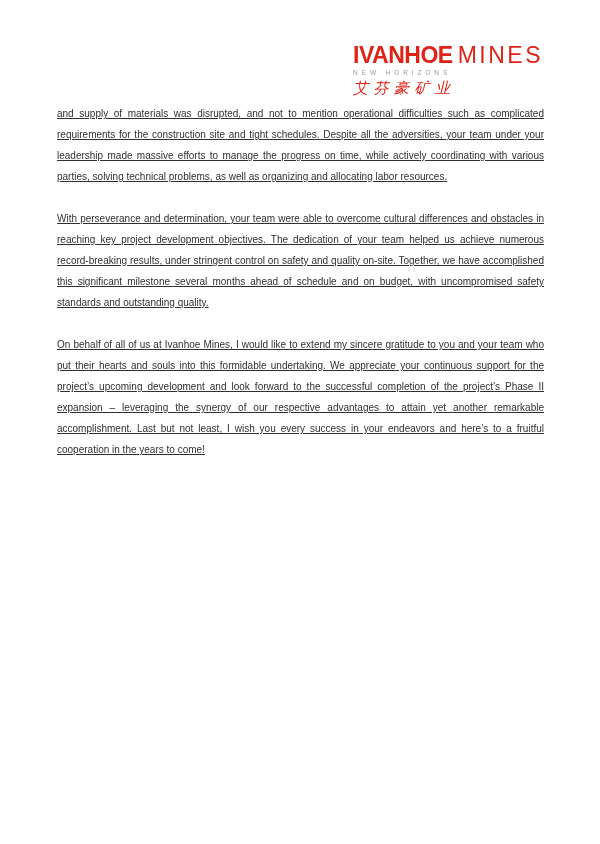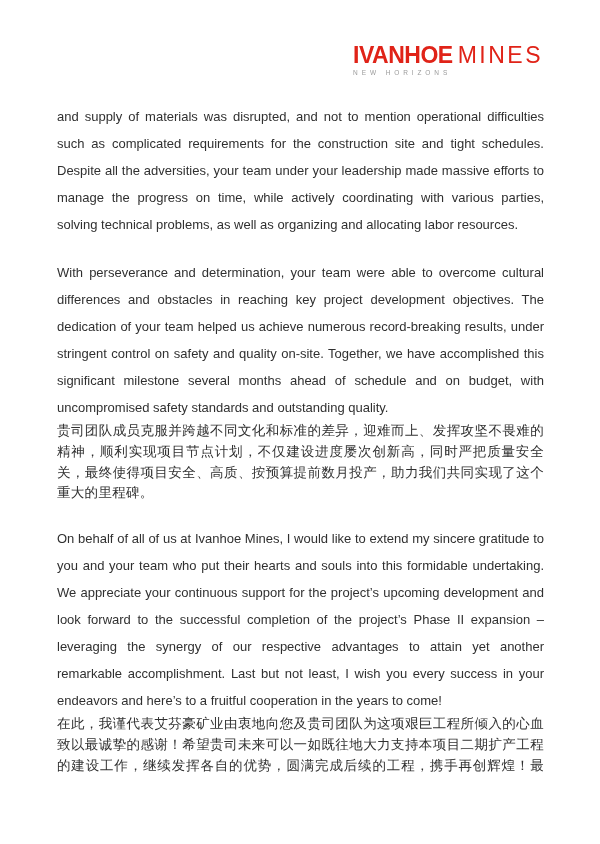--- a/index.html
+++ b/index.html
@@ -69,23 +69,24 @@
   }
   .block {
     margin: 0 0 21px 0;
   }
   .para {
     margin: 0;
     text-align: justify;
   }
   .para.en {
     font-family: "Liberation Sans", sans-serif;
-    font-size: 13px;
-    line-height: 27px;
+    font-size: 10px;
+    line-height: 21px;
     color: #303030;
+    text-decoration: underline;
   }
   .para.zh {
     font-family: "Liberation Serif", serif;
     font-size: 13.5px;
     line-height: 20.8px;
     letter-spacing: 0.3px;
     color: #303030;
   }
 
   
@@ -116,37 +117,36 @@
 <body>
 
 <div class="page" style="--brand-color: #e02318;">
 
   <header class="letterhead">
     <div class="logo">
       <div class="logo-row">
         <span class="brand-primary">IVANHOE</span><span class="brand-secondary">MINES</span>
       </div>
       <div class="tagline" style="color: rgb(155, 155, 155);">NEW HORIZONS</div>
+      <div class="brand-zh">艾芬豪矿业</div>
     </div>
   </header>
 
   <main class="content">
 
     <section class="block">
       <p class="para en">and supply of materials was disrupted, and not to mention operational difficulties such as complicated requirements for the construction site and tight schedules. Despite all the adversities, your team under your leadership made massive efforts to manage the progress on time, while actively coordinating with various parties, solving technical problems, as well as organizing and allocating labor resources.</p>
     </section>
 
     <section class="block">
       <p class="para en">With perseverance and determination, your team were able to overcome cultural differences and obstacles in reaching key project development objectives. The dedication of your team helped us achieve numerous record-breaking results, under stringent control on safety and quality on-site. Together, we have accomplished this significant milestone several months ahead of schedule and on budget, with uncompromised safety standards and outstanding quality.</p>
-      <p class="para zh">贵司团队成员克服并跨越不同文化和标准的差异，迎难而上、发挥攻坚不畏难的精神，顺利实现项目节点计划，不仅建设进度屡次创新高，同时严把质量安全关，最终使得项目安全、高质、按预算提前数月投产，助力我们共同实现了这个重大的里程碑。</p>
     </section>
 
     <section class="block">
       <p class="para en">On behalf of all of us at Ivanhoe Mines, I would like to extend my sincere gratitude to you and your team who put their hearts and souls into this formidable undertaking. We appreciate your continuous support for the project’s upcoming development and look forward to the successful completion of the project’s Phase II expansion – leveraging the synergy of our respective advantages to attain yet another remarkable accomplishment. Last but not least, I wish you every success in your endeavors and here’s to a fruitful cooperation in the years to come!</p>
-      <p class="para zh">在此，我谨代表艾芬豪矿业由衷地向您及贵司团队为这项艰巨工程所倾入的心血致以最诚挚的感谢！希望贵司未来可以一如既往地大力支持本项目二期扩产工程的建设工作，继续发挥各自的优势，圆满完成后续的工程，携手再创辉煌！最后，祝贵司事业蒸蒸日上，愿双方合作愉快！</p>
     </section>
 
   </main>
 
   <footer class="footer">
     <span class="site">www.ivanhoemines.com</span>
     <span class="page-num">Page | 2</span>
   </footer>
 
 </div>

